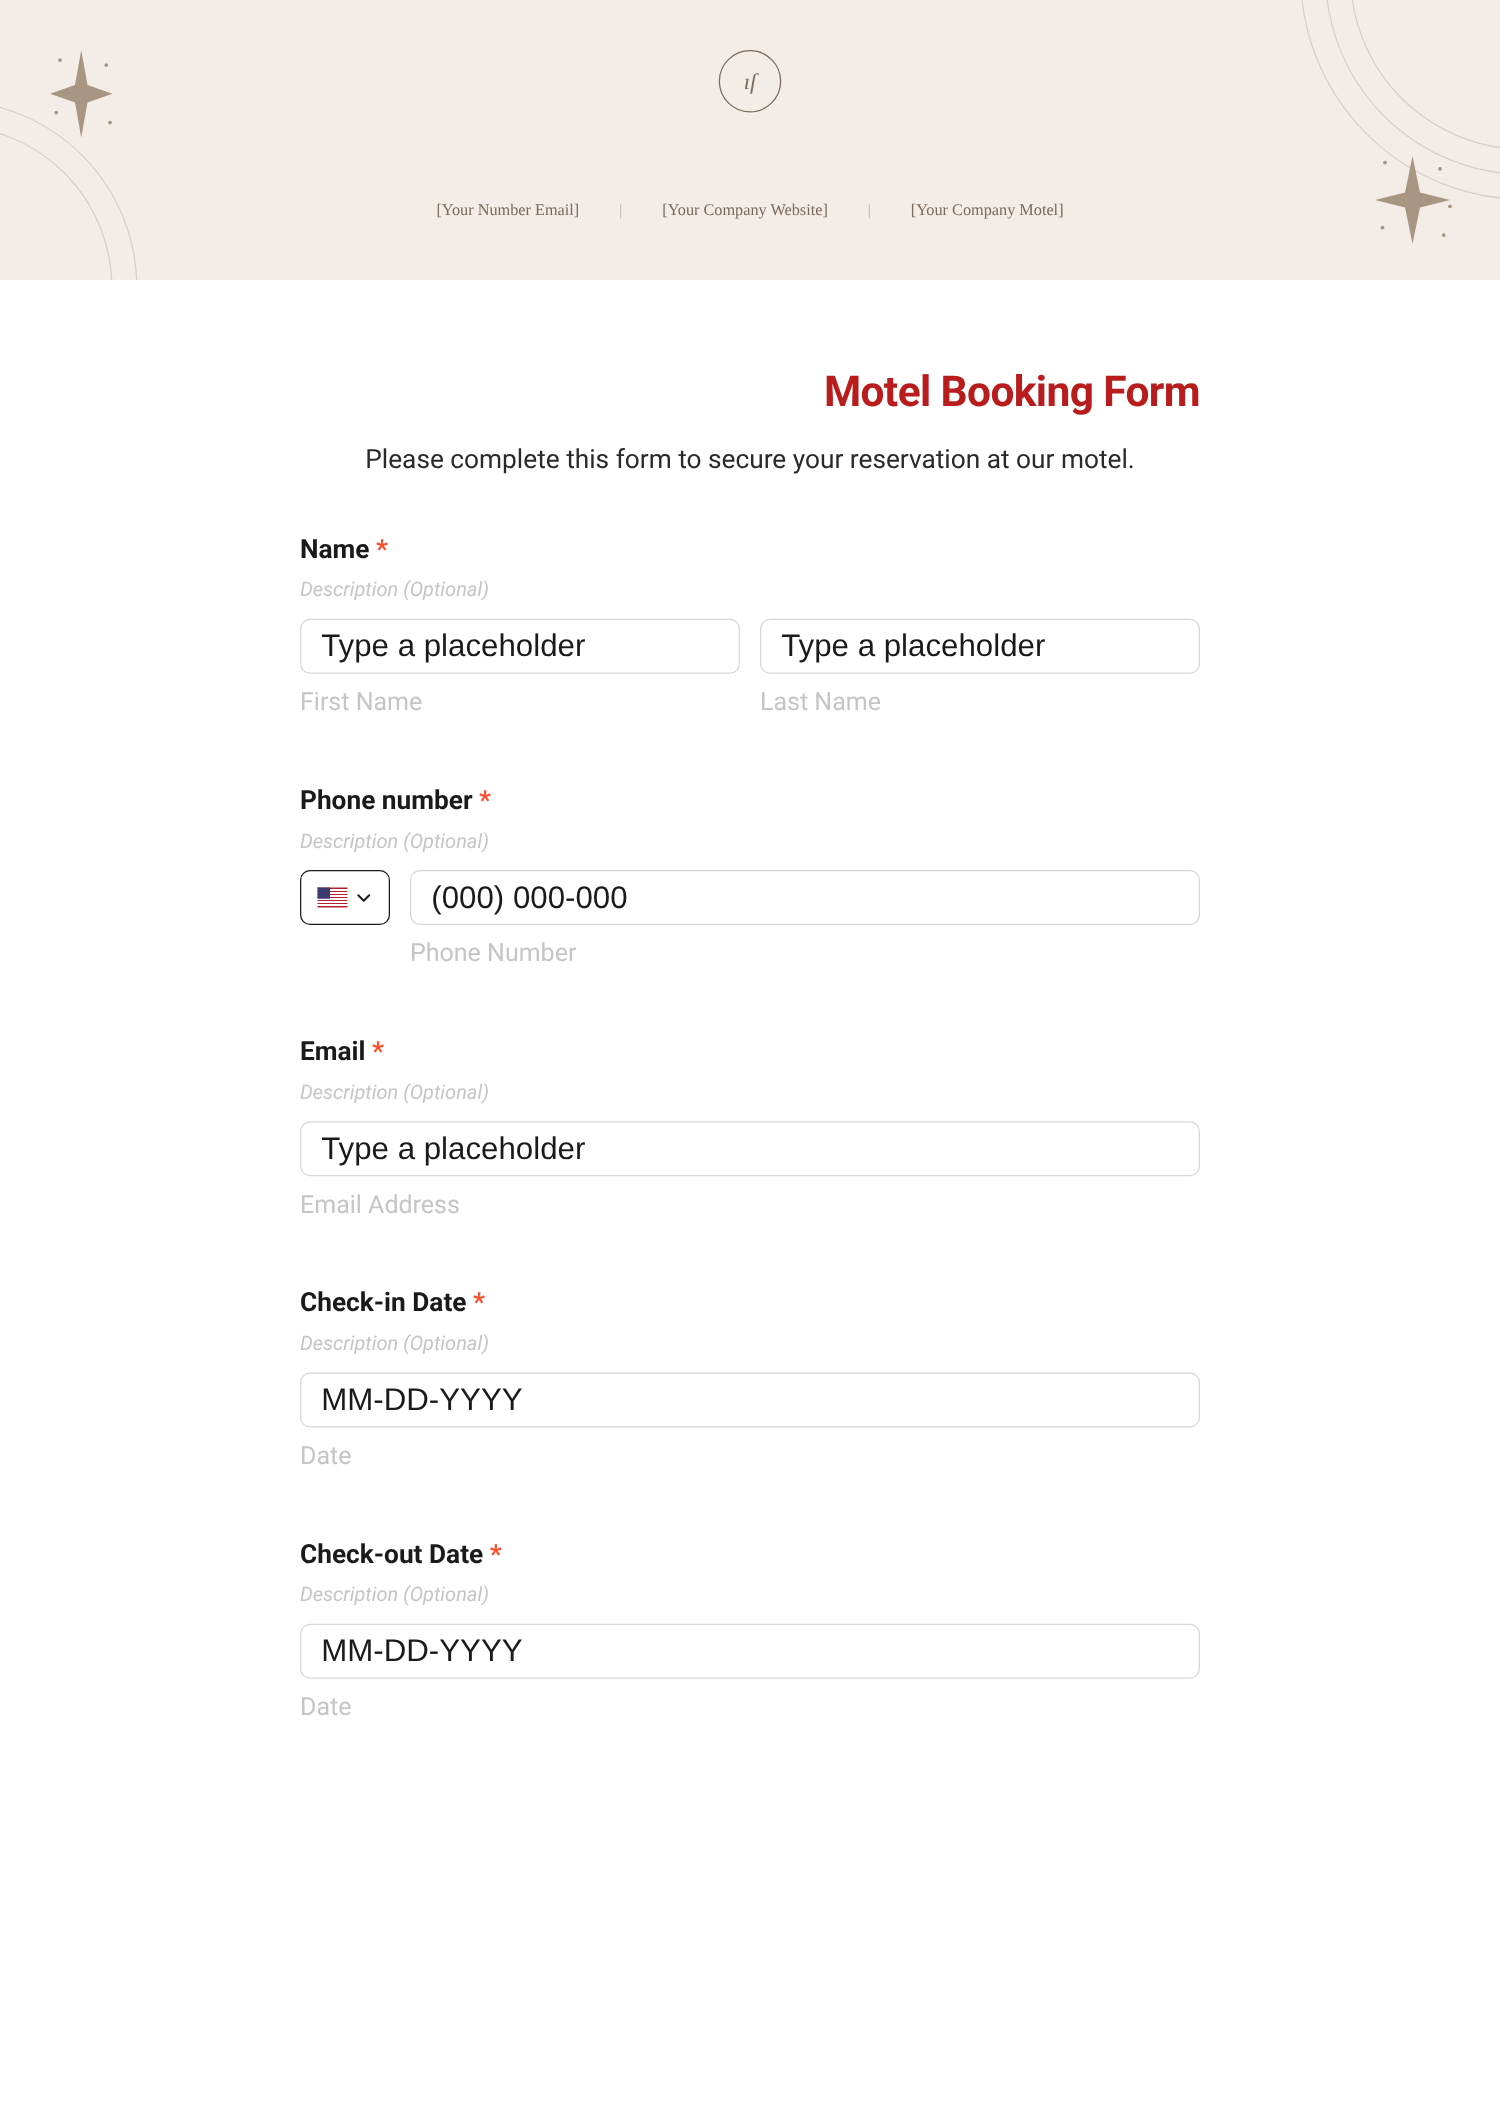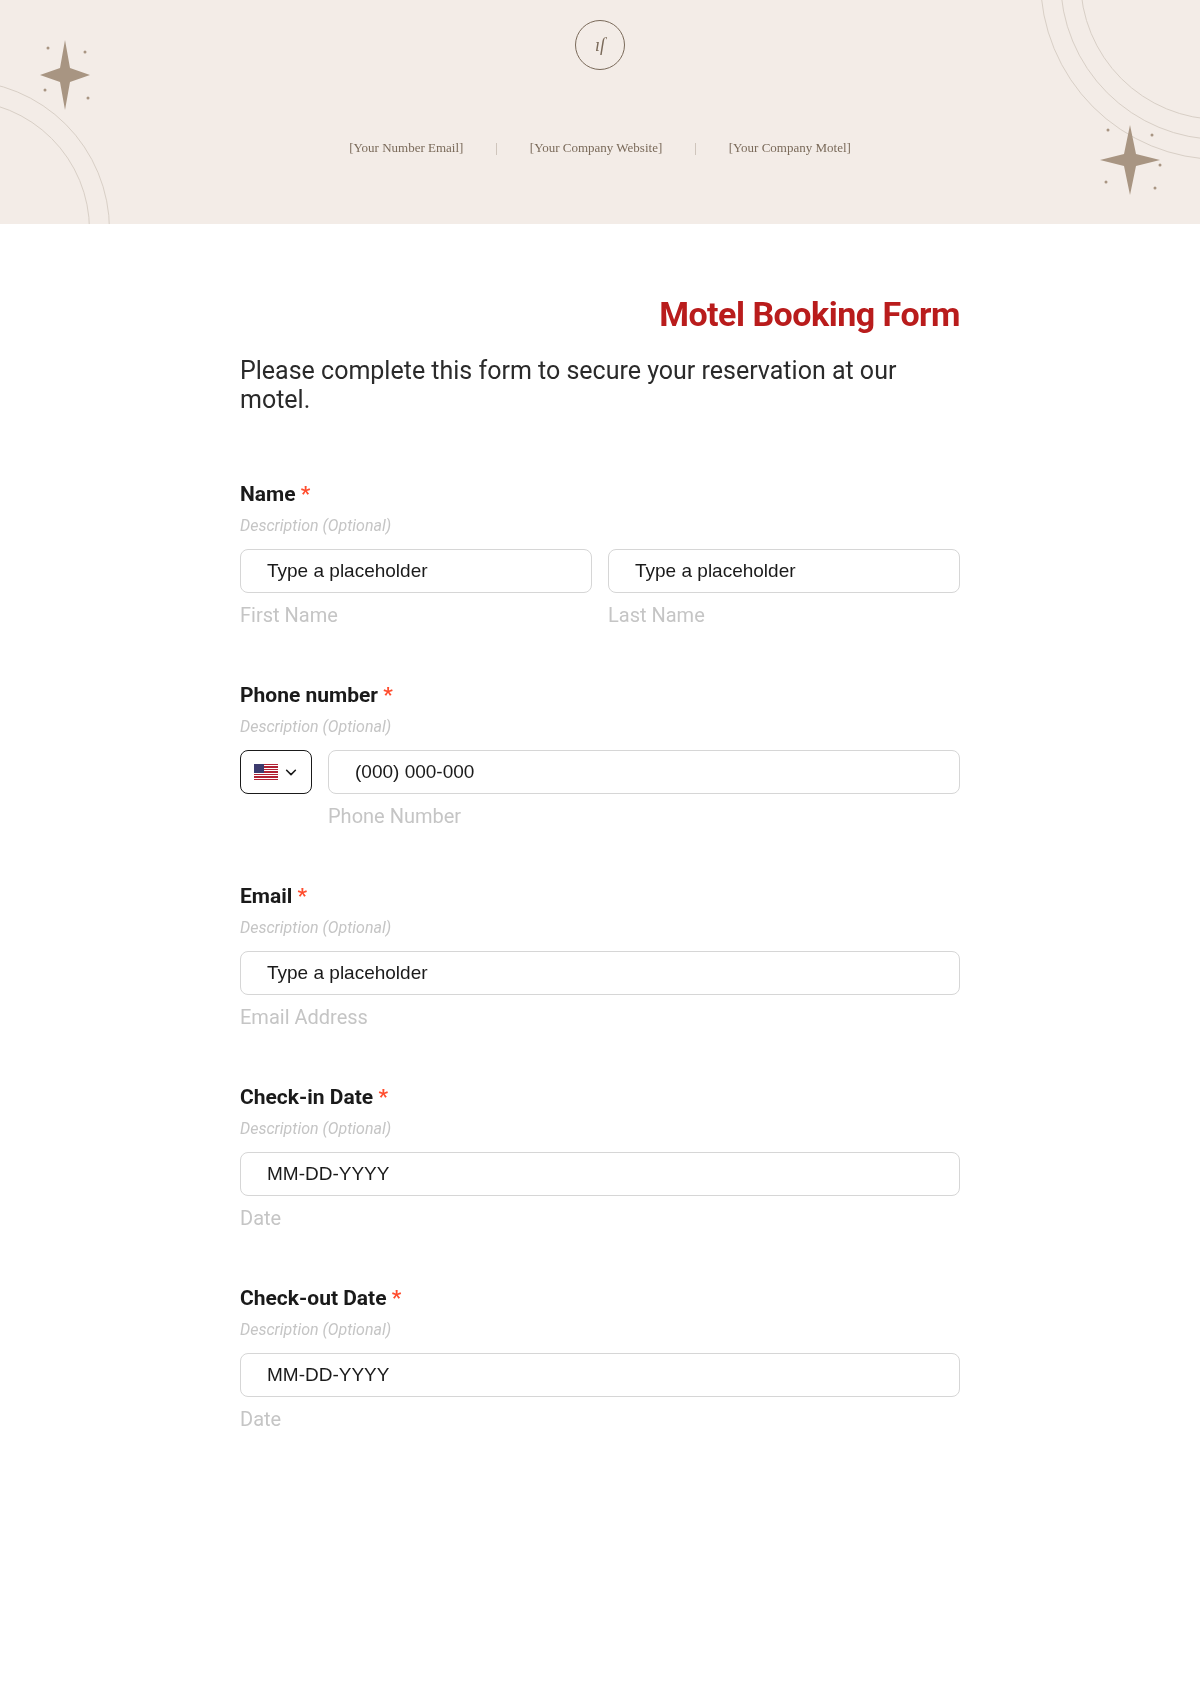--- a/index.html
+++ b/index.html
@@ -1,39 +1,39 @@
 <!DOCTYPE html>
 <html><head>
 <meta charset="utf-8">
 <style>
 * { box-sizing: border-box; margin: 0; padding: 0; }
 body { font-family: -apple-system, BlinkMacSystemFont, "Segoe UI", Roboto, Helvetica, Arial, sans-serif; background: #fff; width: 1200px; }
 .header-band { background: #f3ece7; height: 224px; position: relative; overflow: hidden; }
-.logo-wrap { display: flex; justify-content: center; padding-top: 20px; }
+.logo-wrap { display: flex; justify-content: center; padding-top: 40px; }
 .logo-circle { width: 50px; height: 50px; border: 1.5px solid #7a6a5a; border-radius: 50%; display: flex; align-items: center; justify-content: center; color: #7a6a5a; font-size: 18px; font-family: Georgia, serif; font-style: italic; }
 .header-links { display: flex; justify-content: center; align-items: center; gap: 32px; margin-top: 70px; font-family: Georgia, 'Times New Roman', serif; font-size: 13px; color: #7a6a5a; }
 .header-sep { color: #b8aea2; font-size: 12px; }
 .sparkle { position: absolute; }
 .sparkle svg { display: block; }
 .arc { position: absolute; border: 1px solid #d8cfc6; border-radius: 50%; }
 .arc-tl-1 { width: 260px; height: 260px; left: -170px; top: 100px; }
 .arc-tl-2 { width: 300px; height: 300px; left: -190px; top: 80px; }
 .arc-tr-1 { width: 280px; height: 280px; right: -160px; top: -160px; }
 .arc-tr-2 { width: 320px; height: 320px; right: -180px; top: -180px; }
 .arc-tr-3 { width: 360px; height: 360px; right: -200px; top: -200px; }
 .form-wrap { max-width: 820px; margin: 0 auto; padding: 70px 50px 40px; }
 .form-title { font-size: 34px; font-weight: 700; text-align: right; color: #b91c1c; margin-bottom: 22px; letter-spacing: -0.5px; }
-.form-subtitle { font-size: 25px; text-align: left; color: #2a2a2a; margin-bottom: 68px; }
+.form-subtitle { font-size: 21px; text-align: center; color: #2a2a2a; margin-bottom: 48px; }
 .field-group { margin-bottom: 56px; }
 .field-label { font-size: 21px; font-weight: 700; color: #1a1a1a; margin-bottom: 10px; }
 .req { color: #ff4d2e; }
 .field-desc { font-size: 16px; font-style: italic; color: #c5c5c5; margin-bottom: 14px; }
 .row { display: flex; gap: 16px; }
 .col { flex: 1; }
-.input { width: 100%; height: 44px; border: 1px solid #d6d6d6; border-radius: 8px; padding: 0 26px; font-size: 19px; color: #1a1a1a; background: #fff; }
+.input { width: 100%; height: 44px; border: 1px solid #d6d6d6; border-radius: 8px; padding: 0 16px; font-size: 25px; color: #1a1a1a; background: #fff; }
 .input::placeholder { color: #1a1a1a; }
 .sub-label { font-size: 20px; color: #c5c5c5; margin-top: 10px; }
 .phone-row { display: flex; gap: 16px; align-items: flex-start; }
 .flag-select { width: 72px; height: 44px; border: 1.5px solid #1a1a1a; border-radius: 8px; display: flex; align-items: center; justify-content: center; gap: 6px; background: #fff; cursor: pointer; }
 .flag { width: 24px; height: 16px; background: linear-gradient(to bottom, #b22234 0%, #b22234 7.7%, #fff 7.7%, #fff 15.4%, #b22234 15.4%, #b22234 23.1%, #fff 23.1%, #fff 30.8%, #b22234 30.8%, #b22234 38.5%, #fff 38.5%, #fff 46.2%, #b22234 46.2%, #b22234 53.9%, #fff 53.9%, #fff 61.6%, #b22234 61.6%, #b22234 69.3%, #fff 69.3%, #fff 77%, #b22234 77%, #b22234 84.7%, #fff 84.7%, #fff 92.4%, #b22234 92.4%, #b22234 100%); position: relative; }
 .flag::before { content: ""; position: absolute; top: 0; left: 0; width: 10px; height: 8.6px; background: #3c3b6e; }
 .chev { width: 14px; height: 14px; }
 .phone-input-wrap { flex: 1; }
 </style>
 </head>

